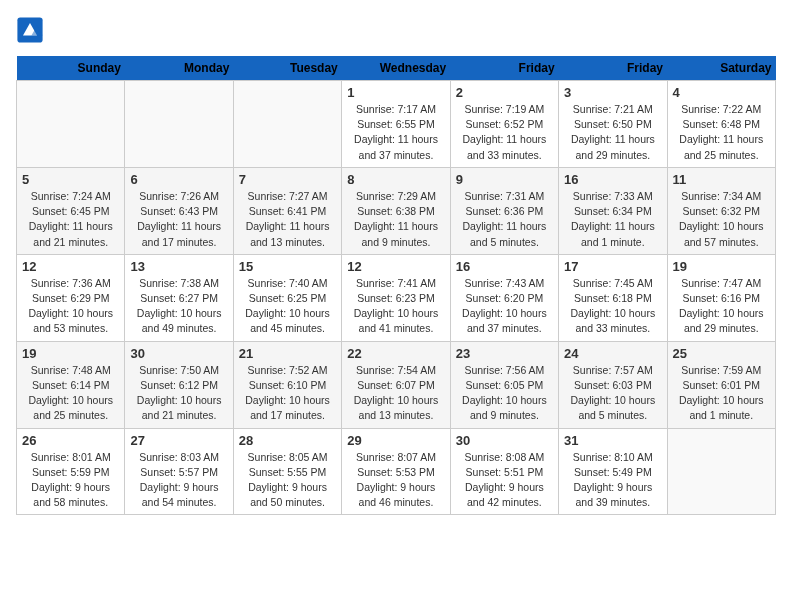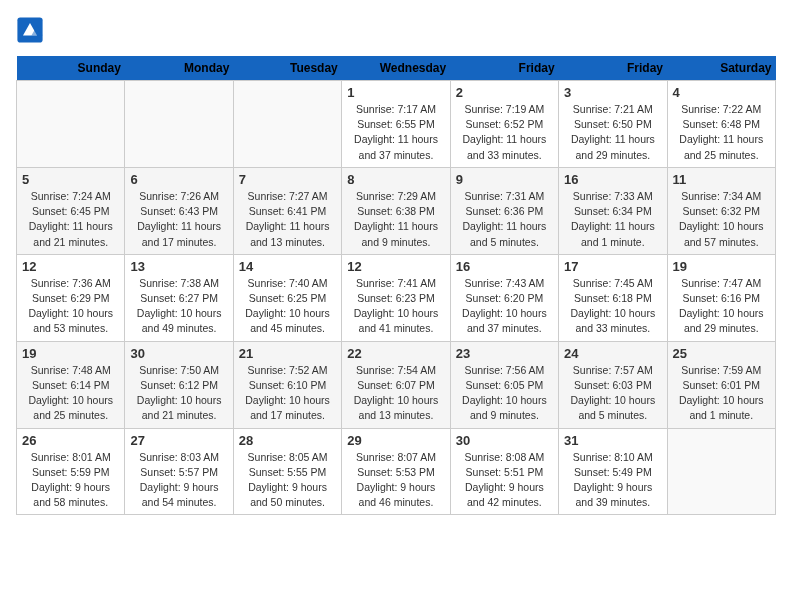--- a/index.html
+++ b/index.html
@@ -235,21 +235,21 @@
       </td>
         <td>
         <div class="day-num">13</div>
         <div class="day-info">
           Sunrise: 7:38 AM<br>
           Sunset: 6:27 PM<br>
           Daylight: 10 hours and 49 minutes.
         </div>
       </td>
         <td>
-        <div class="day-num">14</div>
+        <div class="day-num">15</div>
         <div class="day-info">
           Sunrise: 7:40 AM<br>
           Sunset: 6:25 PM<br>
           Daylight: 10 hours and 45 minutes.
         </div>
       </td>
         <td>
         <div class="day-num">12</div>
         <div class="day-info">
           Sunrise: 7:41 AM<br>

